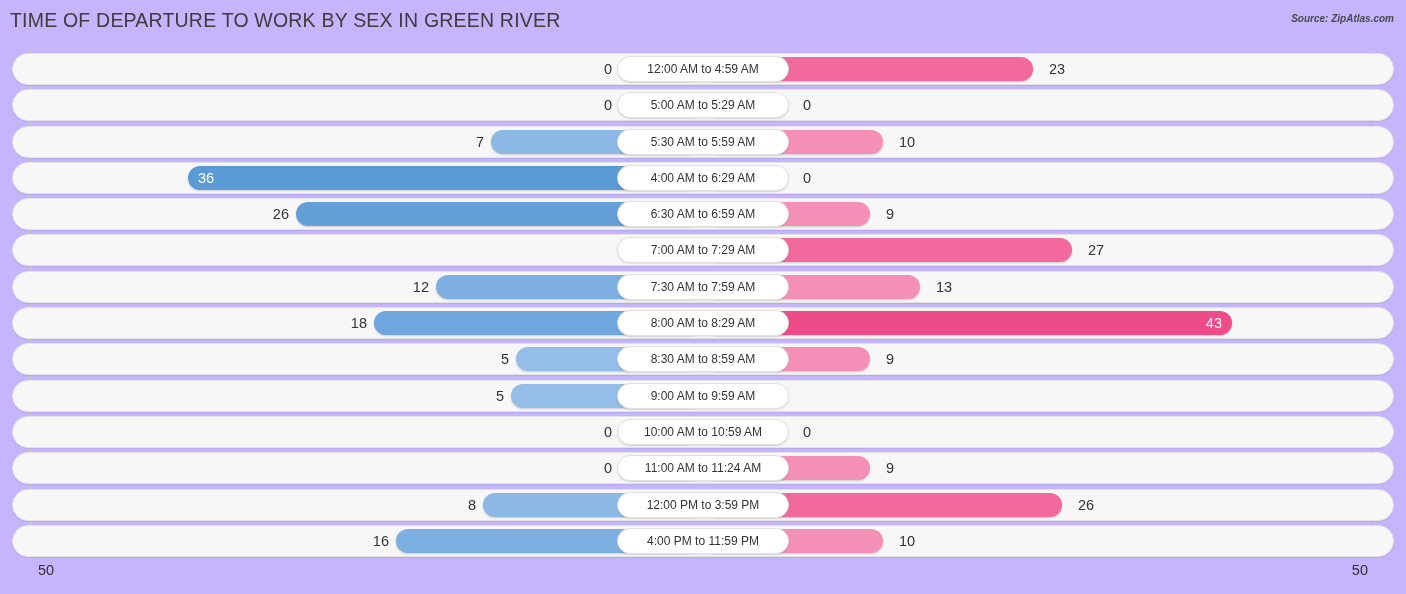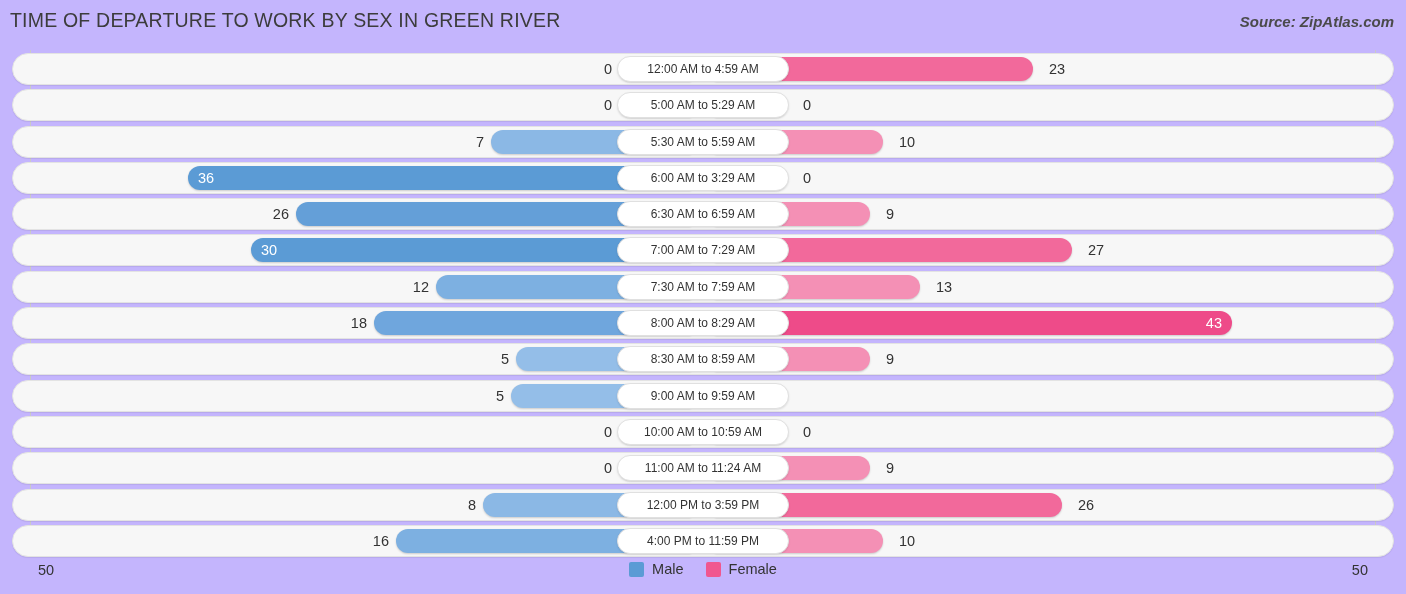--- a/index.html
+++ b/index.html
@@ -27,21 +27,21 @@
     left: 10px; top: 9px;
     font-size: 19.5px;
     letter-spacing: 0.2px;
     color: #3c3c3c;
     font-weight: 400;
     white-space: nowrap;
   }
   .source-note {
     position: absolute;
     right: 12px; top: 13px;
-    font-size: 15px;
+    font-size: 10px;
     font-style: italic;
     font-weight: bold;
     color: #4a4a4a;
     white-space: nowrap;
   }
 
   
   .plot {
     position: absolute;
     left: 0; top: 50px;
@@ -244,41 +244,36 @@
           <div class="track"></div>
           <div class="bar-wrap male">
             <div class="bar male" style="width: 503px; background: rgb(91, 155, 213);">
               <span class="val inside left">36</span>
             </div>
           </div>
           <div class="bar-wrap female">
             <div class="bar female" style="width: 72px; background: rgb(249, 168, 196);"></div>
             <span class="val outside-right">0</span>
           </div>
-          <div class="center-pill">6:00 AM to 3:29 AM</div>
+          <div class="center-pill">4:00 AM to 6:29 AM</div>
         </div>
         <div class="row">
           <div class="track"></div>
           <div class="bar-wrap male">
             <span class="val outside-left">26</span>
             <div class="bar male" style="width: 395px; background: rgb(100, 159, 216);"></div>
           </div>
           <div class="bar-wrap female">
             <div class="bar female" style="width: 155px; background: rgb(244, 144, 181);"></div>
             <span class="val outside-right">9</span>
           </div>
           <div class="center-pill">6:30 AM to 6:59 AM</div>
         </div>
         <div class="row">
           <div class="track"></div>
-          <div class="bar-wrap male">
-            <div class="bar male" style="width: 440px; background: rgb(91, 155, 213);">
-              <span class="val inside left">30</span>
-            </div>
-          </div>
           <div class="bar-wrap female">
             <div class="bar female" style="width: 357px; background: rgb(242, 105, 155);"></div>
             <span class="val outside-right">27</span>
           </div>
           <div class="center-pill">7:00 AM to 7:29 AM</div>
         </div>
         <div class="row">
           <div class="track"></div>
           <div class="bar-wrap male">
             <span class="val outside-left">12</span>
@@ -370,25 +365,15 @@
             <span class="val outside-right">10</span>
           </div>
           <div class="center-pill">4:00 PM to 11:59 PM</div>
         </div>
       </div>
   </div>
 
   <div class="footer">
     <div class="axis-tick left">50</div>
     <div class="axis-tick right">50</div>
-    <div class="legend" id="legend-container">
-        <div class="legend-item">
-          <span class="swatch" style="background: rgb(91, 155, 213);"></span>
-          <span>Male</span>
-        </div>
-        <div class="legend-item">
-          <span class="swatch" style="background: rgb(240, 87, 143);"></span>
-          <span>Female</span>
-        </div>
-      </div>
   </div>
 
 </div>
 
 </body></html>

